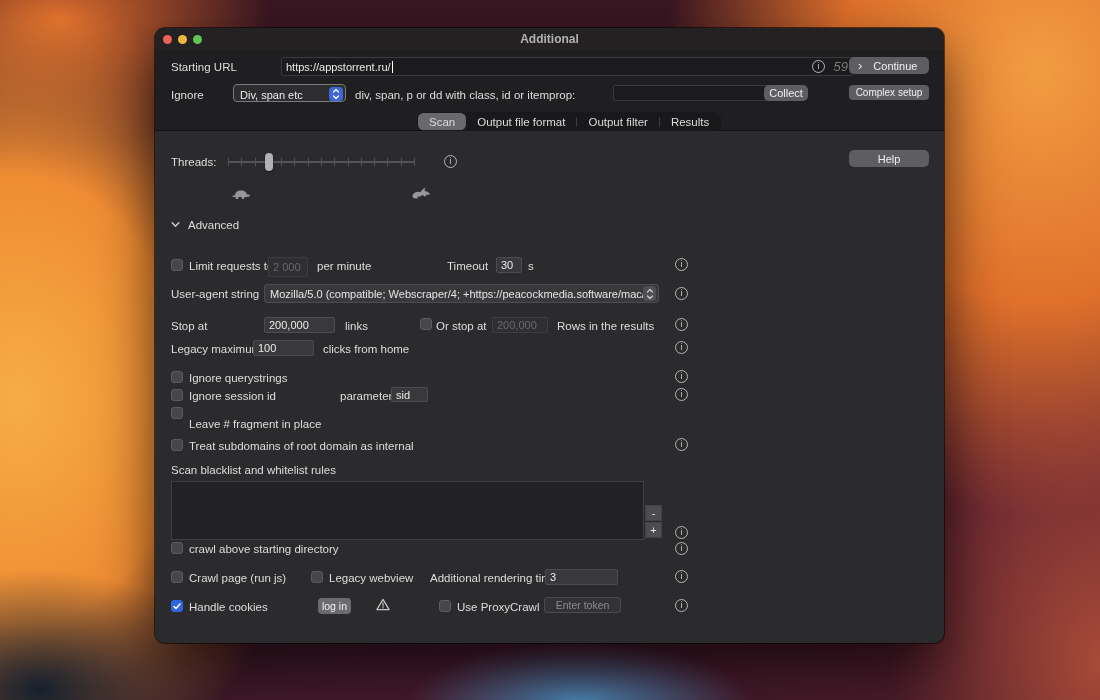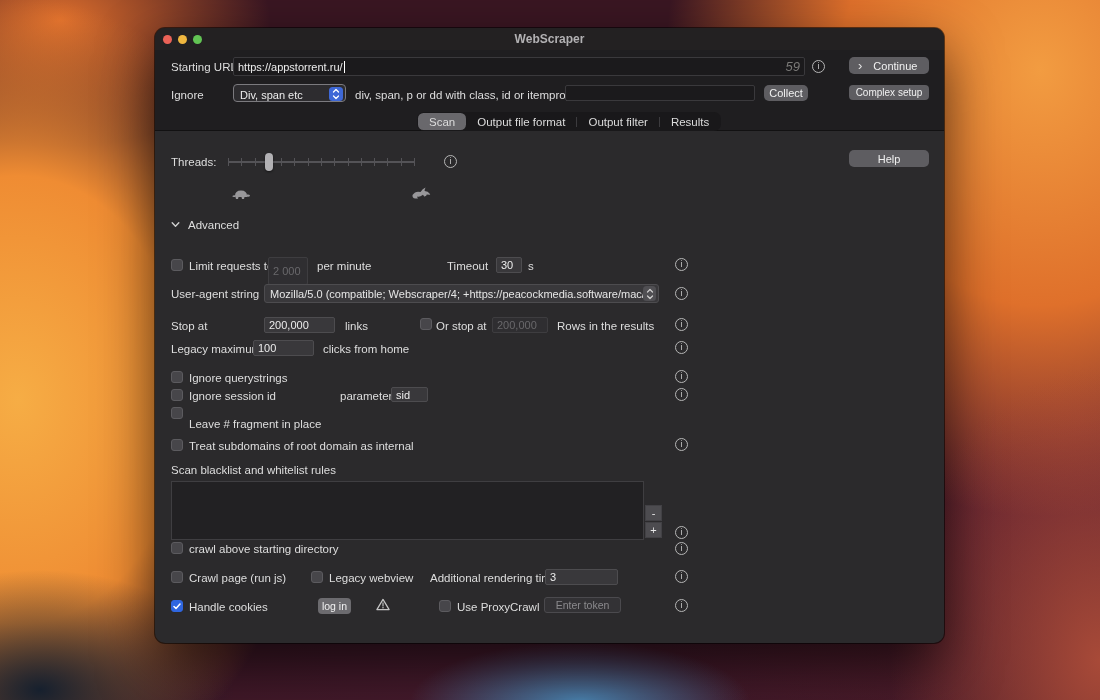--- a/index.html
+++ b/index.html
@@ -24,21 +24,21 @@
     display:flex;align-items:center;}
   .lights{display:flex;gap:6px;padding-left:8px;}
   .light{width:9px;height:9px;border-radius:50%;}
   .light.red{background:#eb6257;}.light.yellow{background:#f0b73f;}.light.green{background:#62c454;}
   .win-title{position:absolute;left:0;right:0;text-align:center;font-size:12px;font-weight:700;
     color:#b2b1b3;pointer-events:none;}
   .lbl{position:absolute;font-size:11.5px;color:#dedede;white-space:nowrap;line-height:14px;}
   .field{position:absolute;background:#39383b;border:1px solid #4d4c4f;border-radius:2px;
     font-size:11px;color:#ececec;padding:0 4px;display:flex;align-items:center;
     box-sizing:border-box;white-space:nowrap;overflow:hidden;}
-  .field.dark{background:#1b1a1c;border-color:#3a393c;}
+  .field.dark{background:#1b1a1c;border-color:#3a393c;margin-left:48px;}
   .field.disabled{background:#2f2e31;border-color:#3e3d40;color:#69686b;}
   .caret{display:inline-block;width:1px;height:12px;background:#fff;margin-left:1px;}
   .counter{margin-left:auto;color:#7b7a78;font-size:13px;font-style:italic;}
   .btn{position:absolute;background:#5e5d61;border-radius:5px;color:#f1f1f1;font-size:11px;
     display:flex;align-items:center;justify-content:center;box-sizing:border-box;white-space:nowrap;}
   .btn.small{font-size:10px;border-radius:4px;}
   .chev-right{font-size:13px;line-height:11px;color:#e6e6e6;font-weight:400;}
   .info{position:absolute;width:13px;height:13px;border:1px solid #b6b6b6;border-radius:50%;
     color:#cACAca;font-size:9px;line-height:11px;display:flex;align-items:center;justify-content:center;
     box-sizing:border-box;}
@@ -74,21 +74,21 @@
   svg{display:block;}
 </style>
 </head>
 <body>
 
 <div class="desktop">
   <div class="window">
     <div class="win-top"></div>
 
     <div class="titlebar">
-      <div class="win-title">WebScraper</div>
+      <div class="win-title">Additional</div>
       <div class="lights">
         <span class="light red"></span>
         <span class="light yellow"></span>
         <span class="light green"></span>
       </div>
     </div>
 
     <div class="lbl" style="left:16px;top:32px;">Starting URL</div>
     <div class="field dark" style="left:78px;top:29px;width:572px;height:19px;">
       <span>https://appstorrent.ru/</span>
@@ -181,21 +181,21 @@
 
     <span style="position:absolute;left:16px;top:192px;">
       <svg width="9" height="9" viewBox="0 0 9 9">
           <path d="M1.2 2.8 L4.5 6.2 L7.8 2.8" stroke="#cfcfcf" stroke-width="1.4" fill="none" stroke-linecap="round" stroke-linejoin="round"></path>
         </svg>
     </span>
     <div class="lbl" style="left:33px;top:190px;">Advanced</div>
 
     <span class="cb" style="left:16px;top:231px;"></span>
     <div class="lbl" style="left:34px;top:231px;">Limit requests to</div>
-    <div class="field disabled" style="left:113px;top:229px;width:40px;height:28px;">
+    <div class="field disabled" style="left:113px;top:229px;width:40px;height:20px;">
         <span>2 000</span>
       </div>
     <div class="lbl" style="left:162px;top:231px;">per minute</div>
     <div class="lbl" style="left:292px;top:231px;">Timeout</div>
     <div class="field" style="left:341px;top:229px;width:26px;height:16px;">
         <span>30</span>
       </div>
     <div class="lbl" style="left:373px;top:231px;">s</div>
     <span class="info" style="left:520px;top:230px;">i</span>
 

